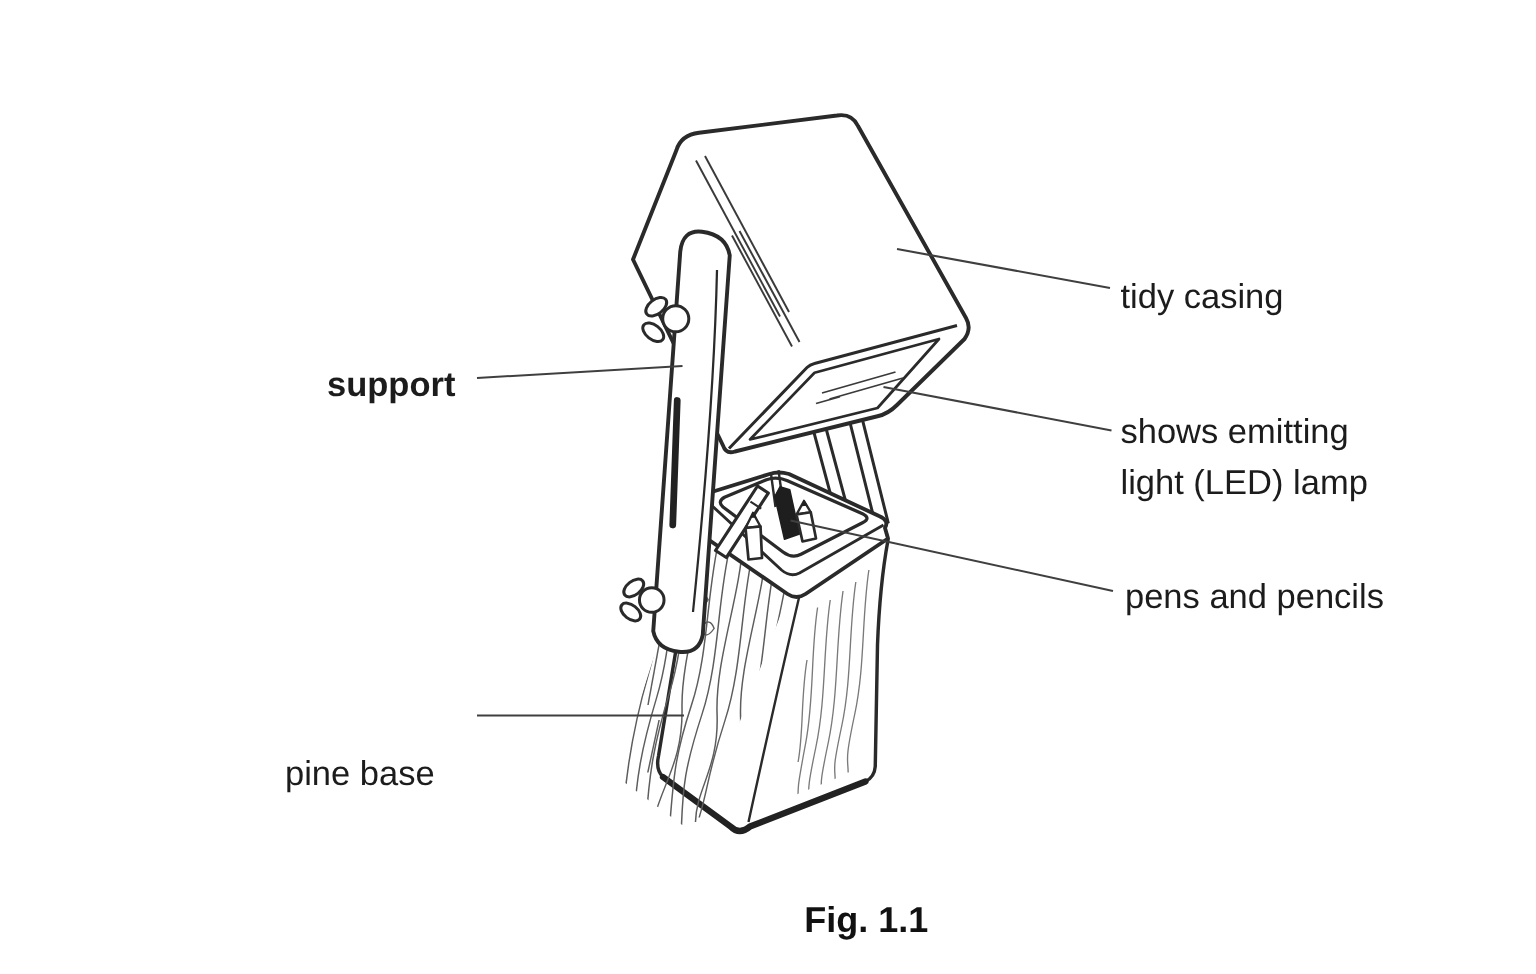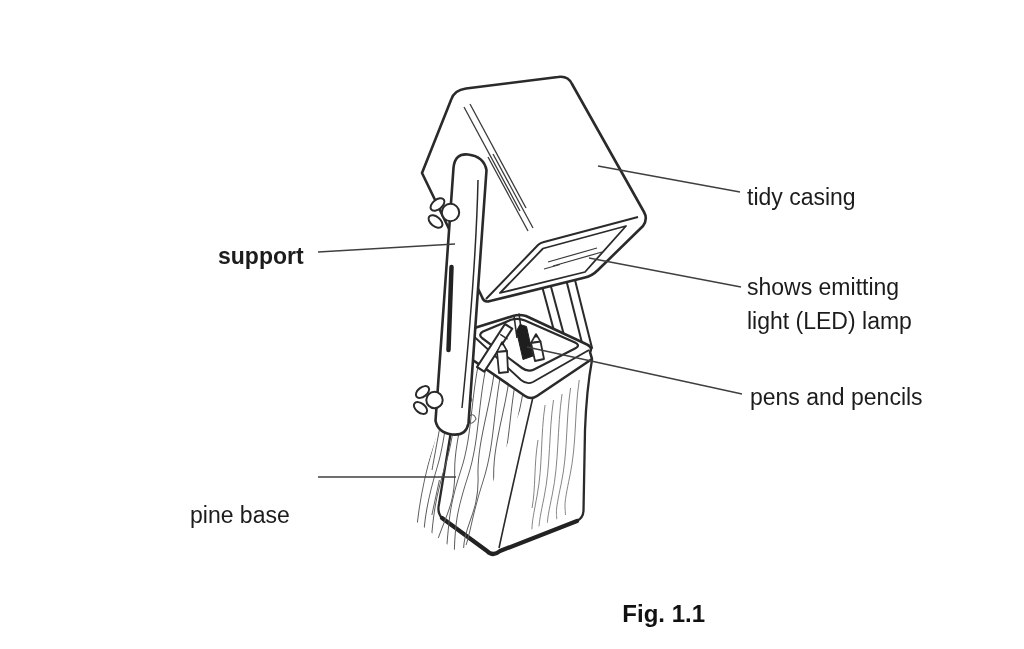--- a/index.html
+++ b/index.html
@@ -20,21 +20,21 @@
   }
   #intro-text{
     position:absolute;
     left:8px;top:15px;
     font-size:22px;line-height:28px;
     color:#1c1c1c;
   }
   #fig-caption{
     position:absolute;
     left:450px;top:600px;width:255px;
-    text-align:right;
+    text-align:center;
     font-size:24px;font-weight:bold;
     color:#111;
   }
   svg{position:absolute;left:0;top:0;}
 </style>
 </head>
 <body>
 
 <div id="page">
 

